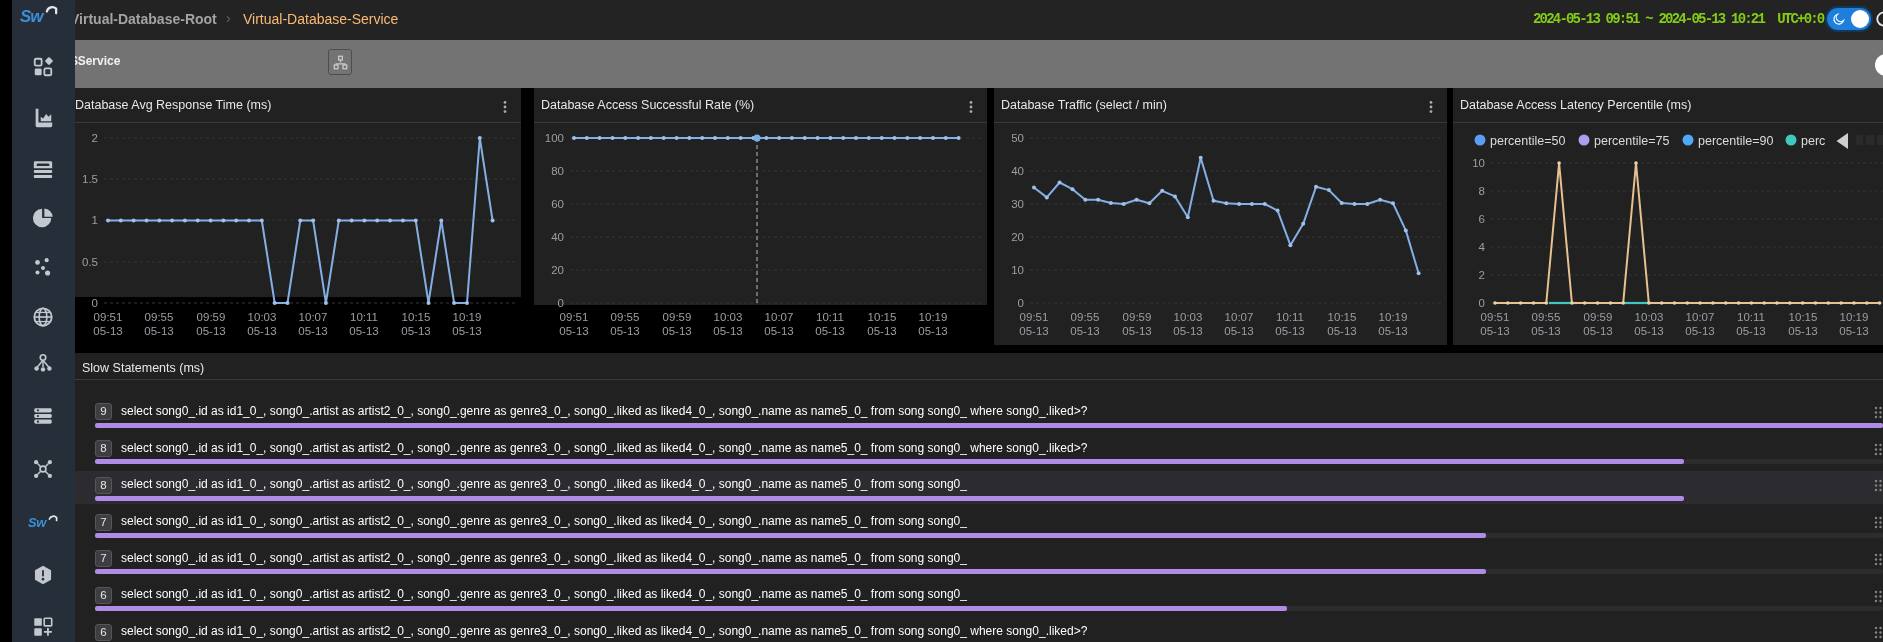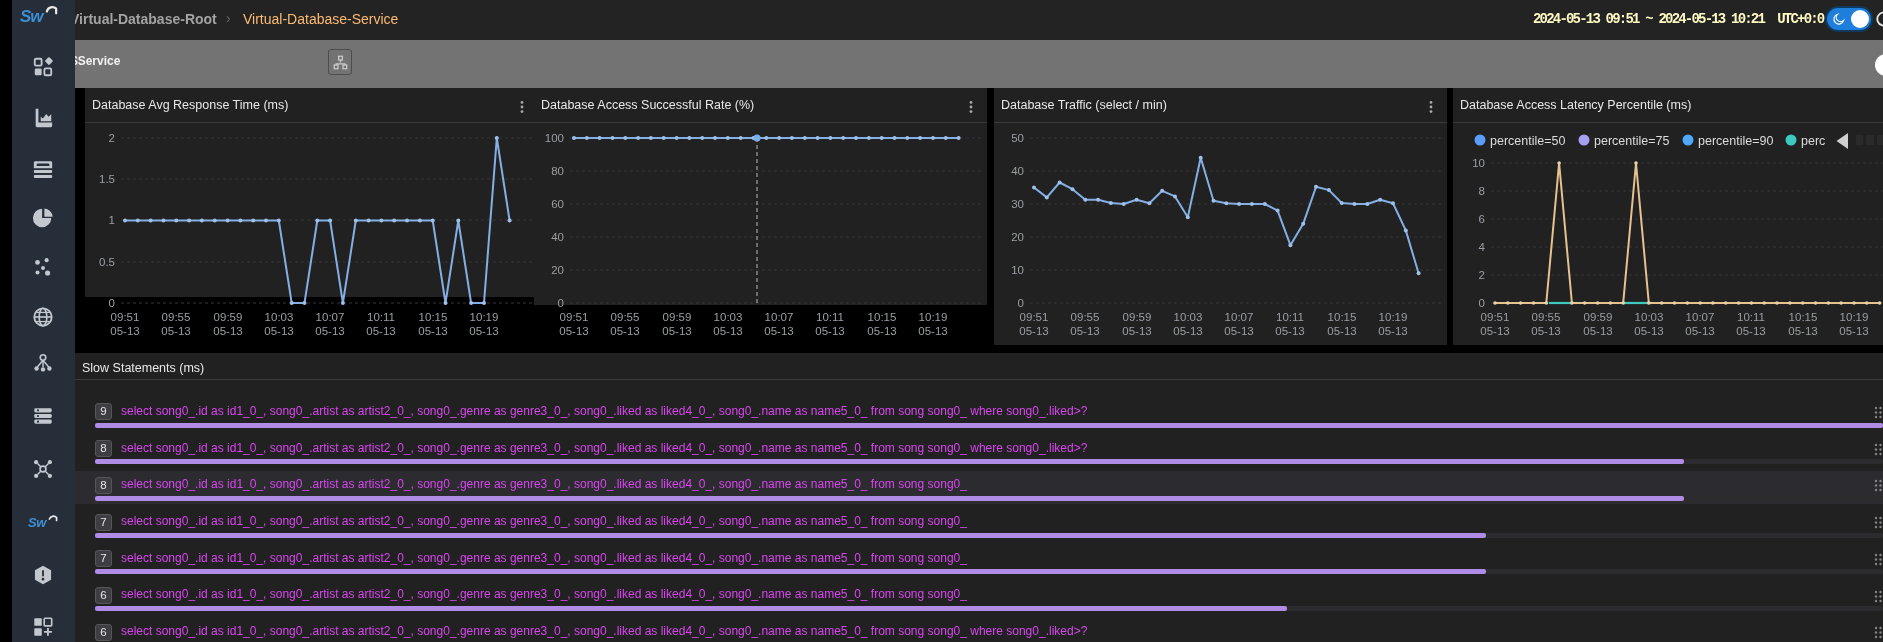--- a/index.html
+++ b/index.html
@@ -5,31 +5,31 @@
   font-family:"Liberation Sans", sans-serif; }
 .abs { position:absolute; }
 #page { position:relative; width:1883px; height:642px; background:#000; overflow:hidden; }
 #sidebar { position:absolute; left:0; top:0; width:63px; height:642px; background:#262e3a;margin-left:12px; }
 #topbar { position:absolute; left:63px; top:0; width:1820px; height:40px; background:#232323; }
 .panel { position:absolute; background:#212121; }
 .ptitle { position:absolute; left:7px; top:10px; font-size:12.5px; color:#e8e8e8; font-weight:500; }
 .panel .hline { position:absolute; left:0; top:34px; width:100%; height:1px; background:#3a3a3a; }
 .badge { position:absolute; width:17px; height:17px; background:#3d3d42; border:1px solid #55555a;
   border-radius:3px; color:#e6e6e6; font-size:11.5px; text-align:center; line-height:15px; }
-.sqltext { position:absolute; font-size:12px; color:#d946ef; white-space:nowrap; }
+.sqltext { position:absolute; font-size:12px; color:#ffffff; white-space:nowrap; }
 svg text { font-family:"Liberation Sans", sans-serif; }
 </style></head>
 <body>
 <div id="page">
 
 <div id="topbar">
   <div class="abs" style="left:7px;top:11px;font-size:14px;font-weight:bold;color:#a3a3a3">Virtual-Database-Root</div>
   <div class="abs" style="left:163px;top:10px;font-size:14px;color:#666">›</div>
   <div class="abs" style="left:180px;top:11px;font-size:14px;color:#fdba74">Virtual-Database-Service</div>
-  <div class="abs" style="left:1470px;top:11px;font:bold 14px 'Liberation Mono';color:#fef9c3;letter-spacing:-1.8px">2024-05-13 09:51 ~ 2024-05-13 10:21&nbsp;&nbsp;UTC+0:0</div>
+  <div class="abs" style="left:1470px;top:11px;font:bold 14px 'Liberation Mono';color:#84cc16;letter-spacing:-1.8px">2024-05-13 09:51 ~ 2024-05-13 10:21&nbsp;&nbsp;UTC+0:0</div>
   <div class="abs" style="left:1764px;top:8px;width:44px;height:22px;background:#1d7edb;border-radius:11px;box-shadow:0 0 0 2px #11395e">
      <svg class="abs" style="left:5px;top:4px" width="14" height="14" viewBox="0 0 24 24">
           <path d="M20 14.5 A 8.5 8.5 0 1 1 9.5 4 A 7 7 0 0 0 20 14.5 Z" fill="none" stroke="#fff" stroke-width="2"></path>
         </svg>
      <div class="abs" style="right:2px;top:2px;width:18px;height:18px;border-radius:50%;background:#fff"></div>
   </div>
   <svg class="abs" style="left:1811px;top:9px" width="20" height="20" viewBox="0 0 24 24">
         <path d="M20 12 a8 8 0 1 1 -2.3-5.6 M17.5 2.5 l0.4 4.2 -4.2-0.4" fill="none" stroke="#e8e8e8" stroke-width="2.2" stroke-linecap="round"></path>
       </svg>
 </div>
@@ -39,21 +39,21 @@
   <div class="abs" style="left:265px;top:9px;width:24px;height:26px;border:1px solid #4d4d4d;border-radius:3px">
     <svg class="abs" style="left:4px;top:5px" width="15" height="15" viewBox="0 0 24 24" stroke="#ccc" stroke-width="2" fill="none">
           <rect x="9" y="2" width="6" height="6"></rect>
           <rect x="2" y="16" width="6" height="6"></rect>
           <rect x="16" y="16" width="6" height="6"></rect>
           <path d="M12 8 v4 M5 16 v-2 h14 v2 M12 12 v0"></path>
         </svg>
   </div>
 </div>
 
-<div class="panel" style="left:85px;top:88px;width:453px;height:209px">
+<div class="panel" style="left:68px;top:88px;width:453px;height:209px">
 <div class="ptitle">Database Avg Response Time (ms)</div>
 <div class="hline"></div>
 <svg class="abs" style="left:0;top:0" width="453" height="257">
         <line x1="36" y1="50" x2="447" y2="50" stroke="#37373c" stroke-width="1" stroke-dasharray="3,3"></line>
         <line x1="36" y1="91" x2="447" y2="91" stroke="#37373c" stroke-width="1" stroke-dasharray="3,3"></line>
         <line x1="36" y1="132" x2="447" y2="132" stroke="#37373c" stroke-width="1" stroke-dasharray="3,3"></line>
         <line x1="36" y1="174" x2="447" y2="174" stroke="#37373c" stroke-width="1" stroke-dasharray="3,3"></line>
         <line x1="36" y1="215" x2="447" y2="215" stroke="#37373c" stroke-width="1" stroke-dasharray="3,3"></line>
         <text x="30" y="54" text-anchor="end" font-size="11.5" fill="#9b9ea4">2</text>
         <text x="30" y="95" text-anchor="end" font-size="11.5" fill="#9b9ea4">1.5</text>

